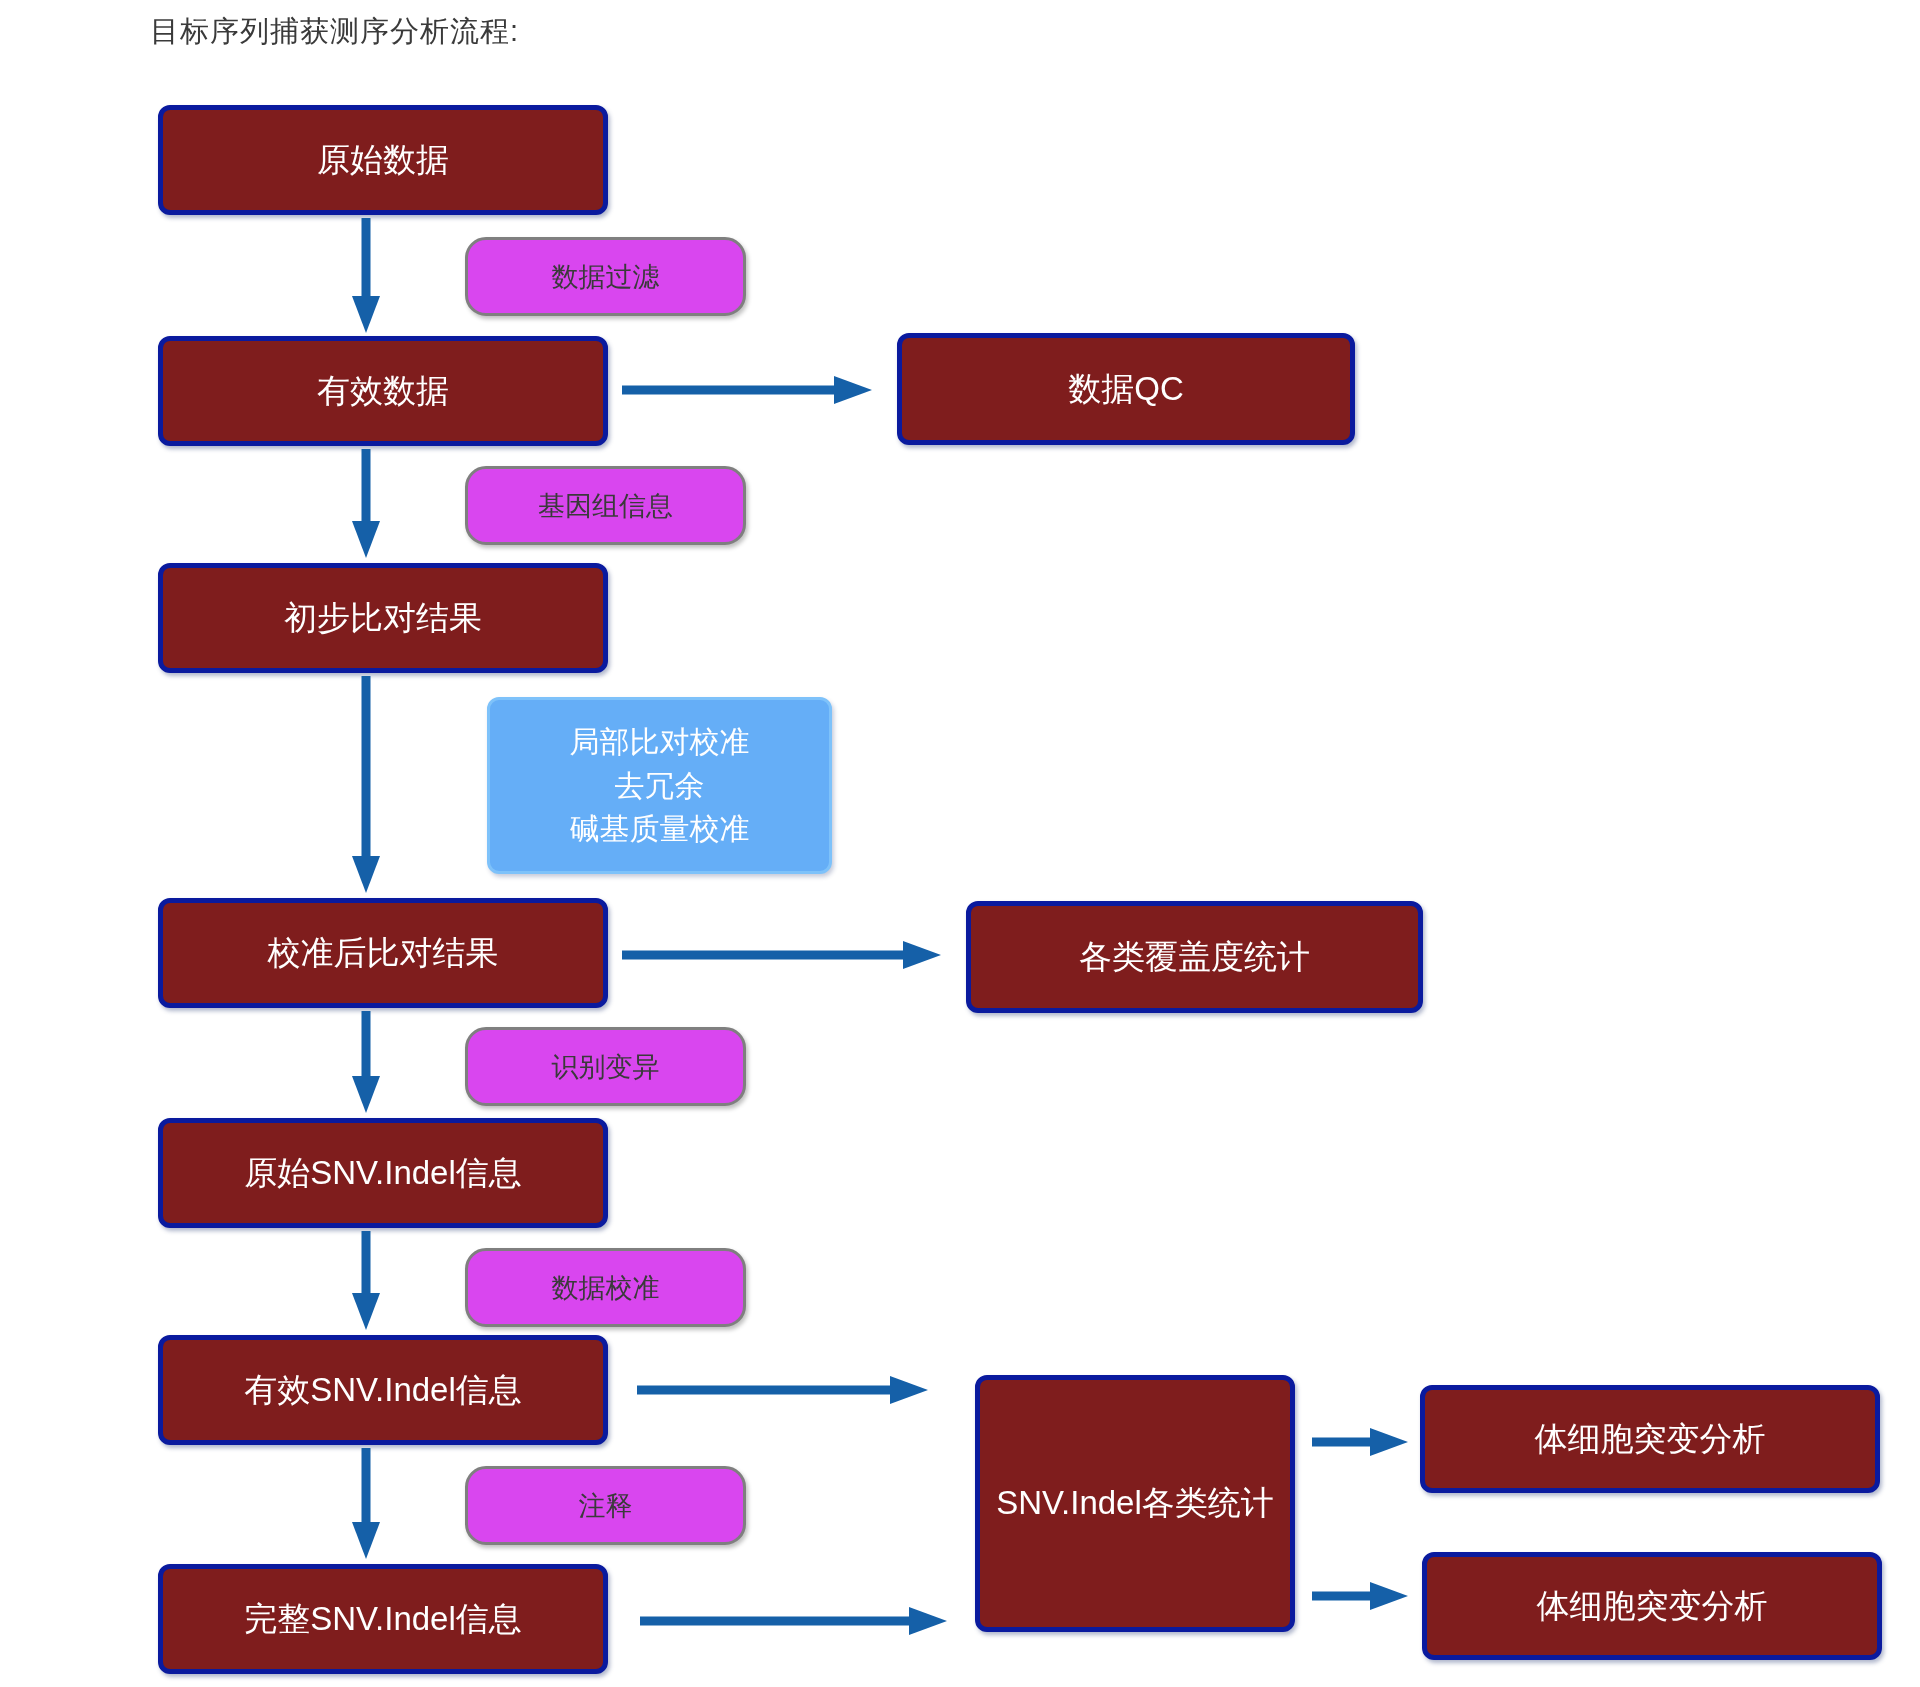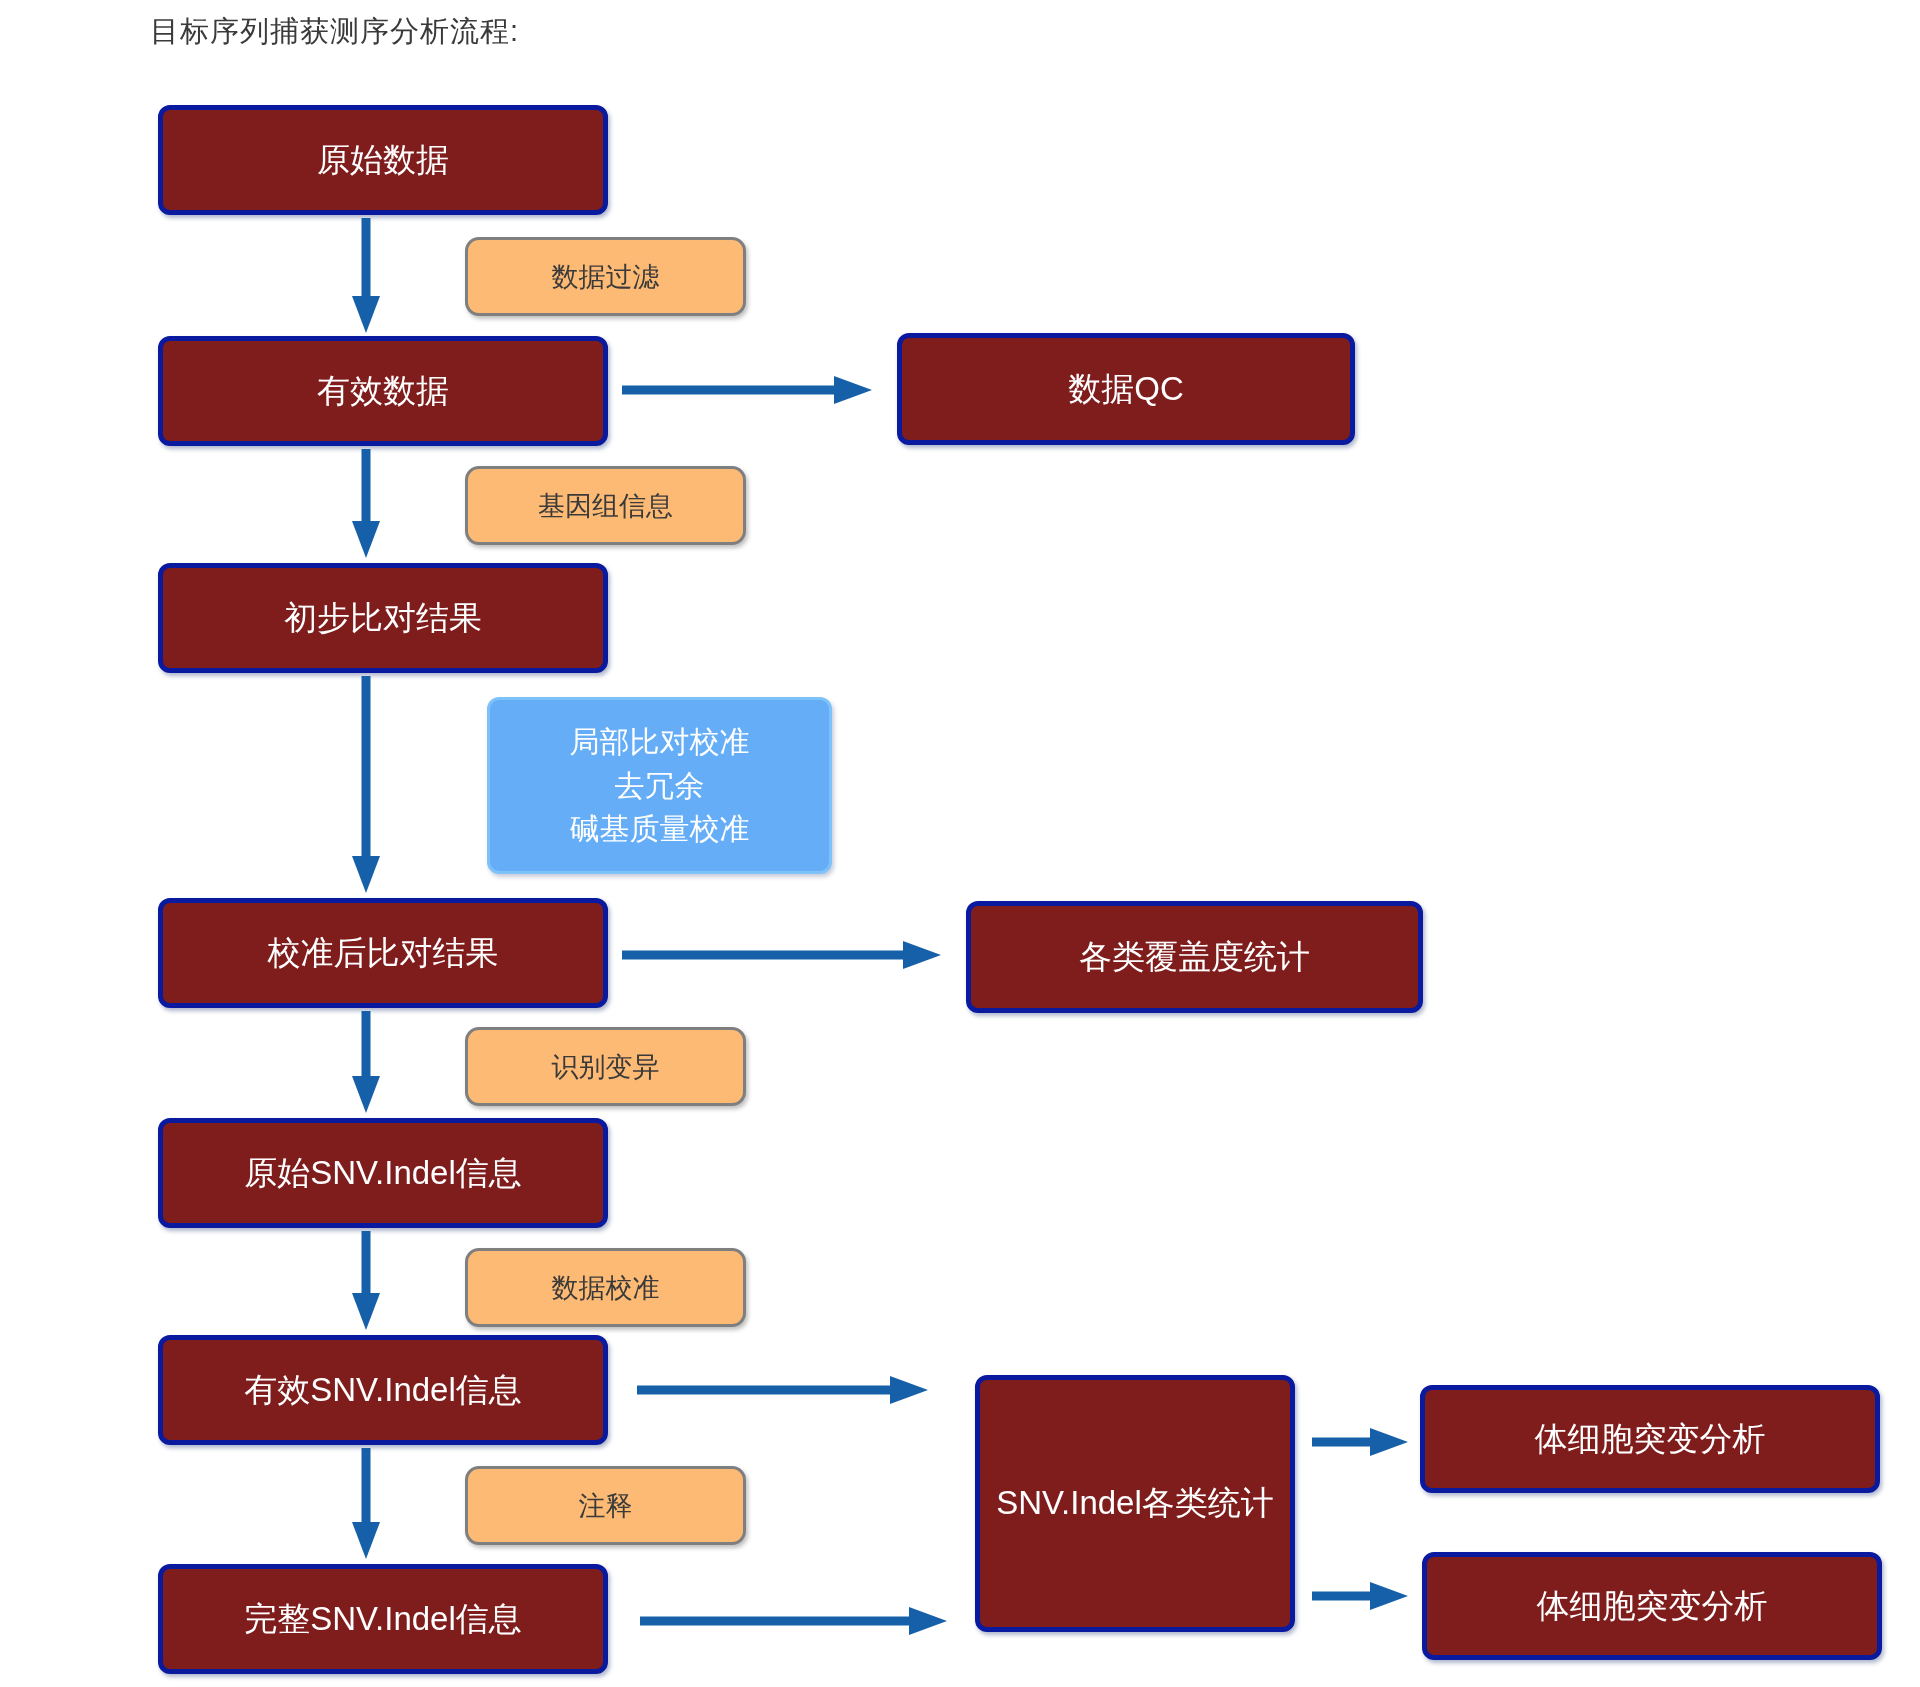--- a/index.html
+++ b/index.html
@@ -11,21 +11,21 @@
            color:#3a3a3a; letter-spacing:1px; }
 
   .node { position:absolute; box-sizing:border-box;
           display:flex; flex-direction:column; align-items:center; justify-content:center;
           text-align:center; }
 
   .process { background:#7f1d1d; border:5px solid #0a1a9e; border-radius:12px;
              color:#ffffff; font-size:33px;
              box-shadow:2px 3px 4px rgba(30,50,110,0.35); }
 
-  .step-label { background:#fdba74; border:3px solid #7f7f7f; border-radius:14px;
+  .step-label { background:#d946ef; border:3px solid #7f7f7f; border-radius:21px;
                 color:#3a3a3a; font-size:27px;
                 box-shadow:2px 3px 4px rgba(0,0,0,0.25); }
 
   .sub-label { background:#65aef7; border:3px solid #7ec2fa; border-radius:12px;
                color:#ffffff; font-size:30px; line-height:1.45;
                box-shadow:2px 3px 4px rgba(30,50,110,0.25); }
 
   .wrapped { line-height:1.4; padding:0 6px; }
 
   .arrow { position:absolute; }

